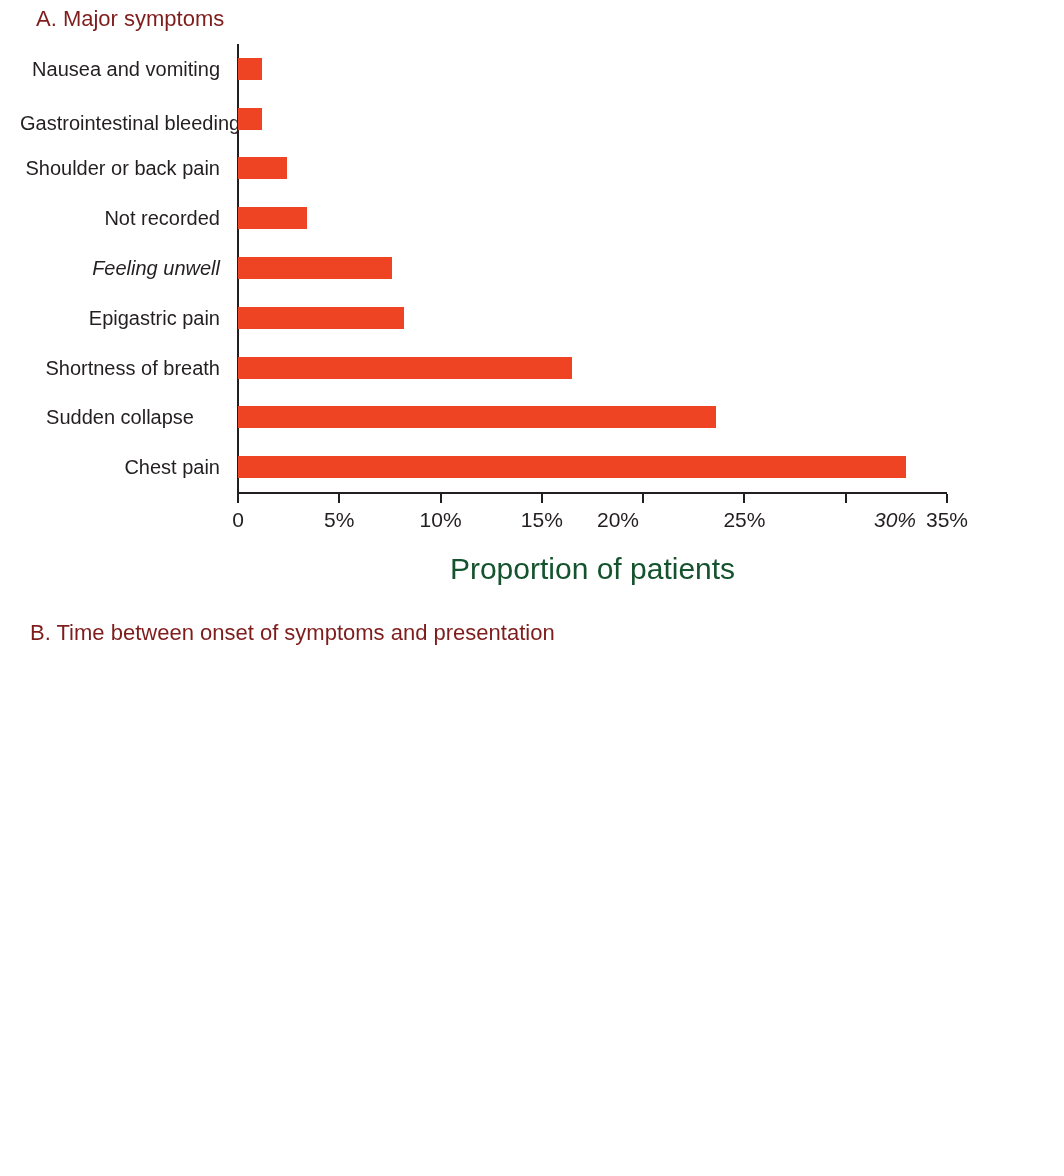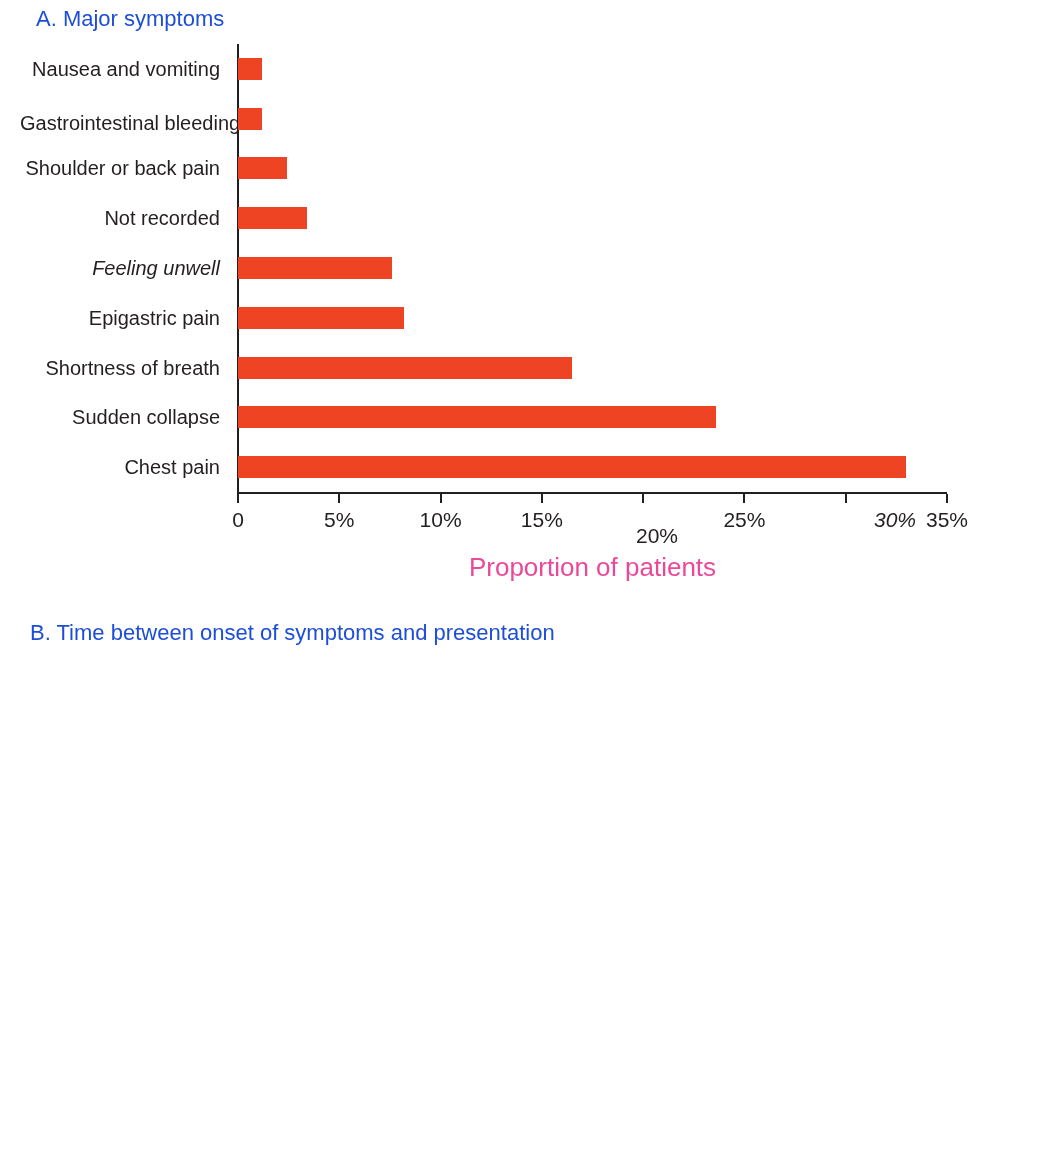--- a/index.html
+++ b/index.html
@@ -3,59 +3,59 @@
 <meta charset="utf-8">
 <style>
   html,body{margin:0;padding:0;}
   body{
     width:1064px;height:1176px;background:#ffffff;
     font-family:"Liberation Sans", sans-serif;
     color:#231f20;overflow:hidden;position:relative;
   }
   .panel{position:absolute;left:0;width:1064px;}
   .panel-title{
-    position:absolute;font-size:22px;color:#1d4ed8;white-space:nowrap;
+    position:absolute;font-size:22px;color:#7f1d1d;white-space:nowrap;
   }
   
   .plot{position:absolute;}
   .axis-v{position:absolute;background:#231f20;width:2px;}
   .axis-h{position:absolute;background:#231f20;height:2px;}
   .tick{position:absolute;background:#231f20;width:2px;height:9px;}
   .ticklabel{
     position:absolute;font-size:21px;color:#231f20;
     text-align:center;white-space:nowrap;transform:translateX(-50%);
   }
   .catlabel{
     position:absolute;font-size:20px;color:#231f20;
     text-align:right;white-space:nowrap;transform:translateY(-50%);
   }
   .bar{position:absolute;}
   .axis-title{
-    position:absolute;font-size:26px;color:#ec4899;
+    position:absolute;font-size:30px;color:#14532d;
     text-align:center;white-space:nowrap;transform:translateX(-50%);
   }
 </style>
 </head>
 <body>
 
 <div class="panel" id="panel-a" style="top:0;height:600px;">
   <div class="panel-title" style="left:36px;top:6px;">A. Major symptoms</div>
   <div class="plot" id="plot-a" style="left:0;top:0;width:1064px;height:600px;">
       <div class="axis-v" style="left: 237px; top: 44px; height: 448px;"></div>
       <div class="axis-h" style="left: 237px; top: 492px; width: 710px;"></div>
       <div class="tick" style="left: 237px; top: 494px;"></div>
       <div class="ticklabel" style="left: 238px; top: 508px;">0</div>
       <div class="tick" style="left: 338.286px; top: 494px;"></div>
       <div class="ticklabel" style="left: 339.286px; top: 508px;">5%</div>
       <div class="tick" style="left: 439.571px; top: 494px;"></div>
       <div class="ticklabel" style="left: 440.571px; top: 508px;">10%</div>
       <div class="tick" style="left: 540.857px; top: 494px;"></div>
       <div class="ticklabel" style="left: 541.857px; top: 508px;">15%</div>
       <div class="tick" style="left: 642.143px; top: 494px;"></div>
-      <div class="ticklabel" style="left: 657px; top: 508px; margin-top: 16px;">20%</div>
+      <div class="ticklabel" style="left: 618px; top: 508px;">20%</div>
       <div class="tick" style="left: 743.429px; top: 494px;"></div>
       <div class="ticklabel" style="left: 744.429px; top: 508px;">25%</div>
       <div class="tick" style="left: 844.714px; top: 494px;"></div>
       <div class="ticklabel" style="left: 895px; top: 508px; font-style: italic;">30%</div>
       <div class="tick" style="left: 946px; top: 494px;"></div>
       <div class="ticklabel" style="left: 947px; top: 508px;">35%</div>
       <div class="axis-title" style="left: 592.5px; top: 552px;">Proportion of patients</div>
       <div class="catlabel" style="left: 20px; width: 200px; top: 68.8889px;">Nausea and vomiting</div>
       <div class="bar" style="left: 238px; top: 57.8889px; width: 24.3086px; height: 22px; background: rgb(239, 68, 36);"></div>
       <div class="catlabel" style="left: 20px; width: 200px; top: 123px;">Gastrointestinal bleeding</div>
@@ -63,21 +63,21 @@
       <div class="catlabel" style="left: 20px; width: 200px; top: 168.444px;">Shoulder or back pain</div>
       <div class="bar" style="left: 238px; top: 157.444px; width: 48.6171px; height: 22px; background: rgb(239, 68, 36);"></div>
       <div class="catlabel" style="left: 20px; width: 200px; top: 218.222px;">Not recorded</div>
       <div class="bar" style="left: 238px; top: 207.222px; width: 68.8743px; height: 22px; background: rgb(239, 68, 36);"></div>
       <div class="catlabel" style="left: 20px; width: 200px; top: 268px; font-style: italic;">Feeling unwell</div>
       <div class="bar" style="left: 238px; top: 257px; width: 153.954px; height: 22px; background: rgb(239, 68, 36);"></div>
       <div class="catlabel" style="left: 20px; width: 200px; top: 317.778px;">Epigastric pain</div>
       <div class="bar" style="left: 238px; top: 306.778px; width: 166.109px; height: 22px; background: rgb(239, 68, 36);"></div>
       <div class="catlabel" style="left: 20px; width: 200px; top: 367.556px;">Shortness of breath</div>
       <div class="bar" style="left: 238px; top: 356.556px; width: 334.243px; height: 22px; background: rgb(239, 68, 36);"></div>
-      <div class="catlabel" style="left: 20px; width: 200px; top: 417.333px;">Sudden collapse</div>
+      <div class="catlabel" style="left: 20px; width: 200px; top: 417.333px; text-align: center;">Sudden collapse</div>
       <div class="bar" style="left: 238px; top: 406.333px; width: 478.069px; height: 22px; background: rgb(239, 68, 36);"></div>
       <div class="catlabel" style="left: 20px; width: 200px; top: 467.111px;">Chest pain</div>
       <div class="bar" style="left: 238px; top: 456.111px; width: 668.486px; height: 22px; background: rgb(239, 68, 36);"></div>
     </div>
 </div>
 
 <div class="panel" id="panel-b" style="top:600px;height:576px;">
   <div class="panel-title" style="left:30px;top:20px;">B. Time between onset of symptoms and presentation</div>
   <div class="plot" id="plot-b" style="left:0;top:0;width:1064px;height:576px;"></div>
 

